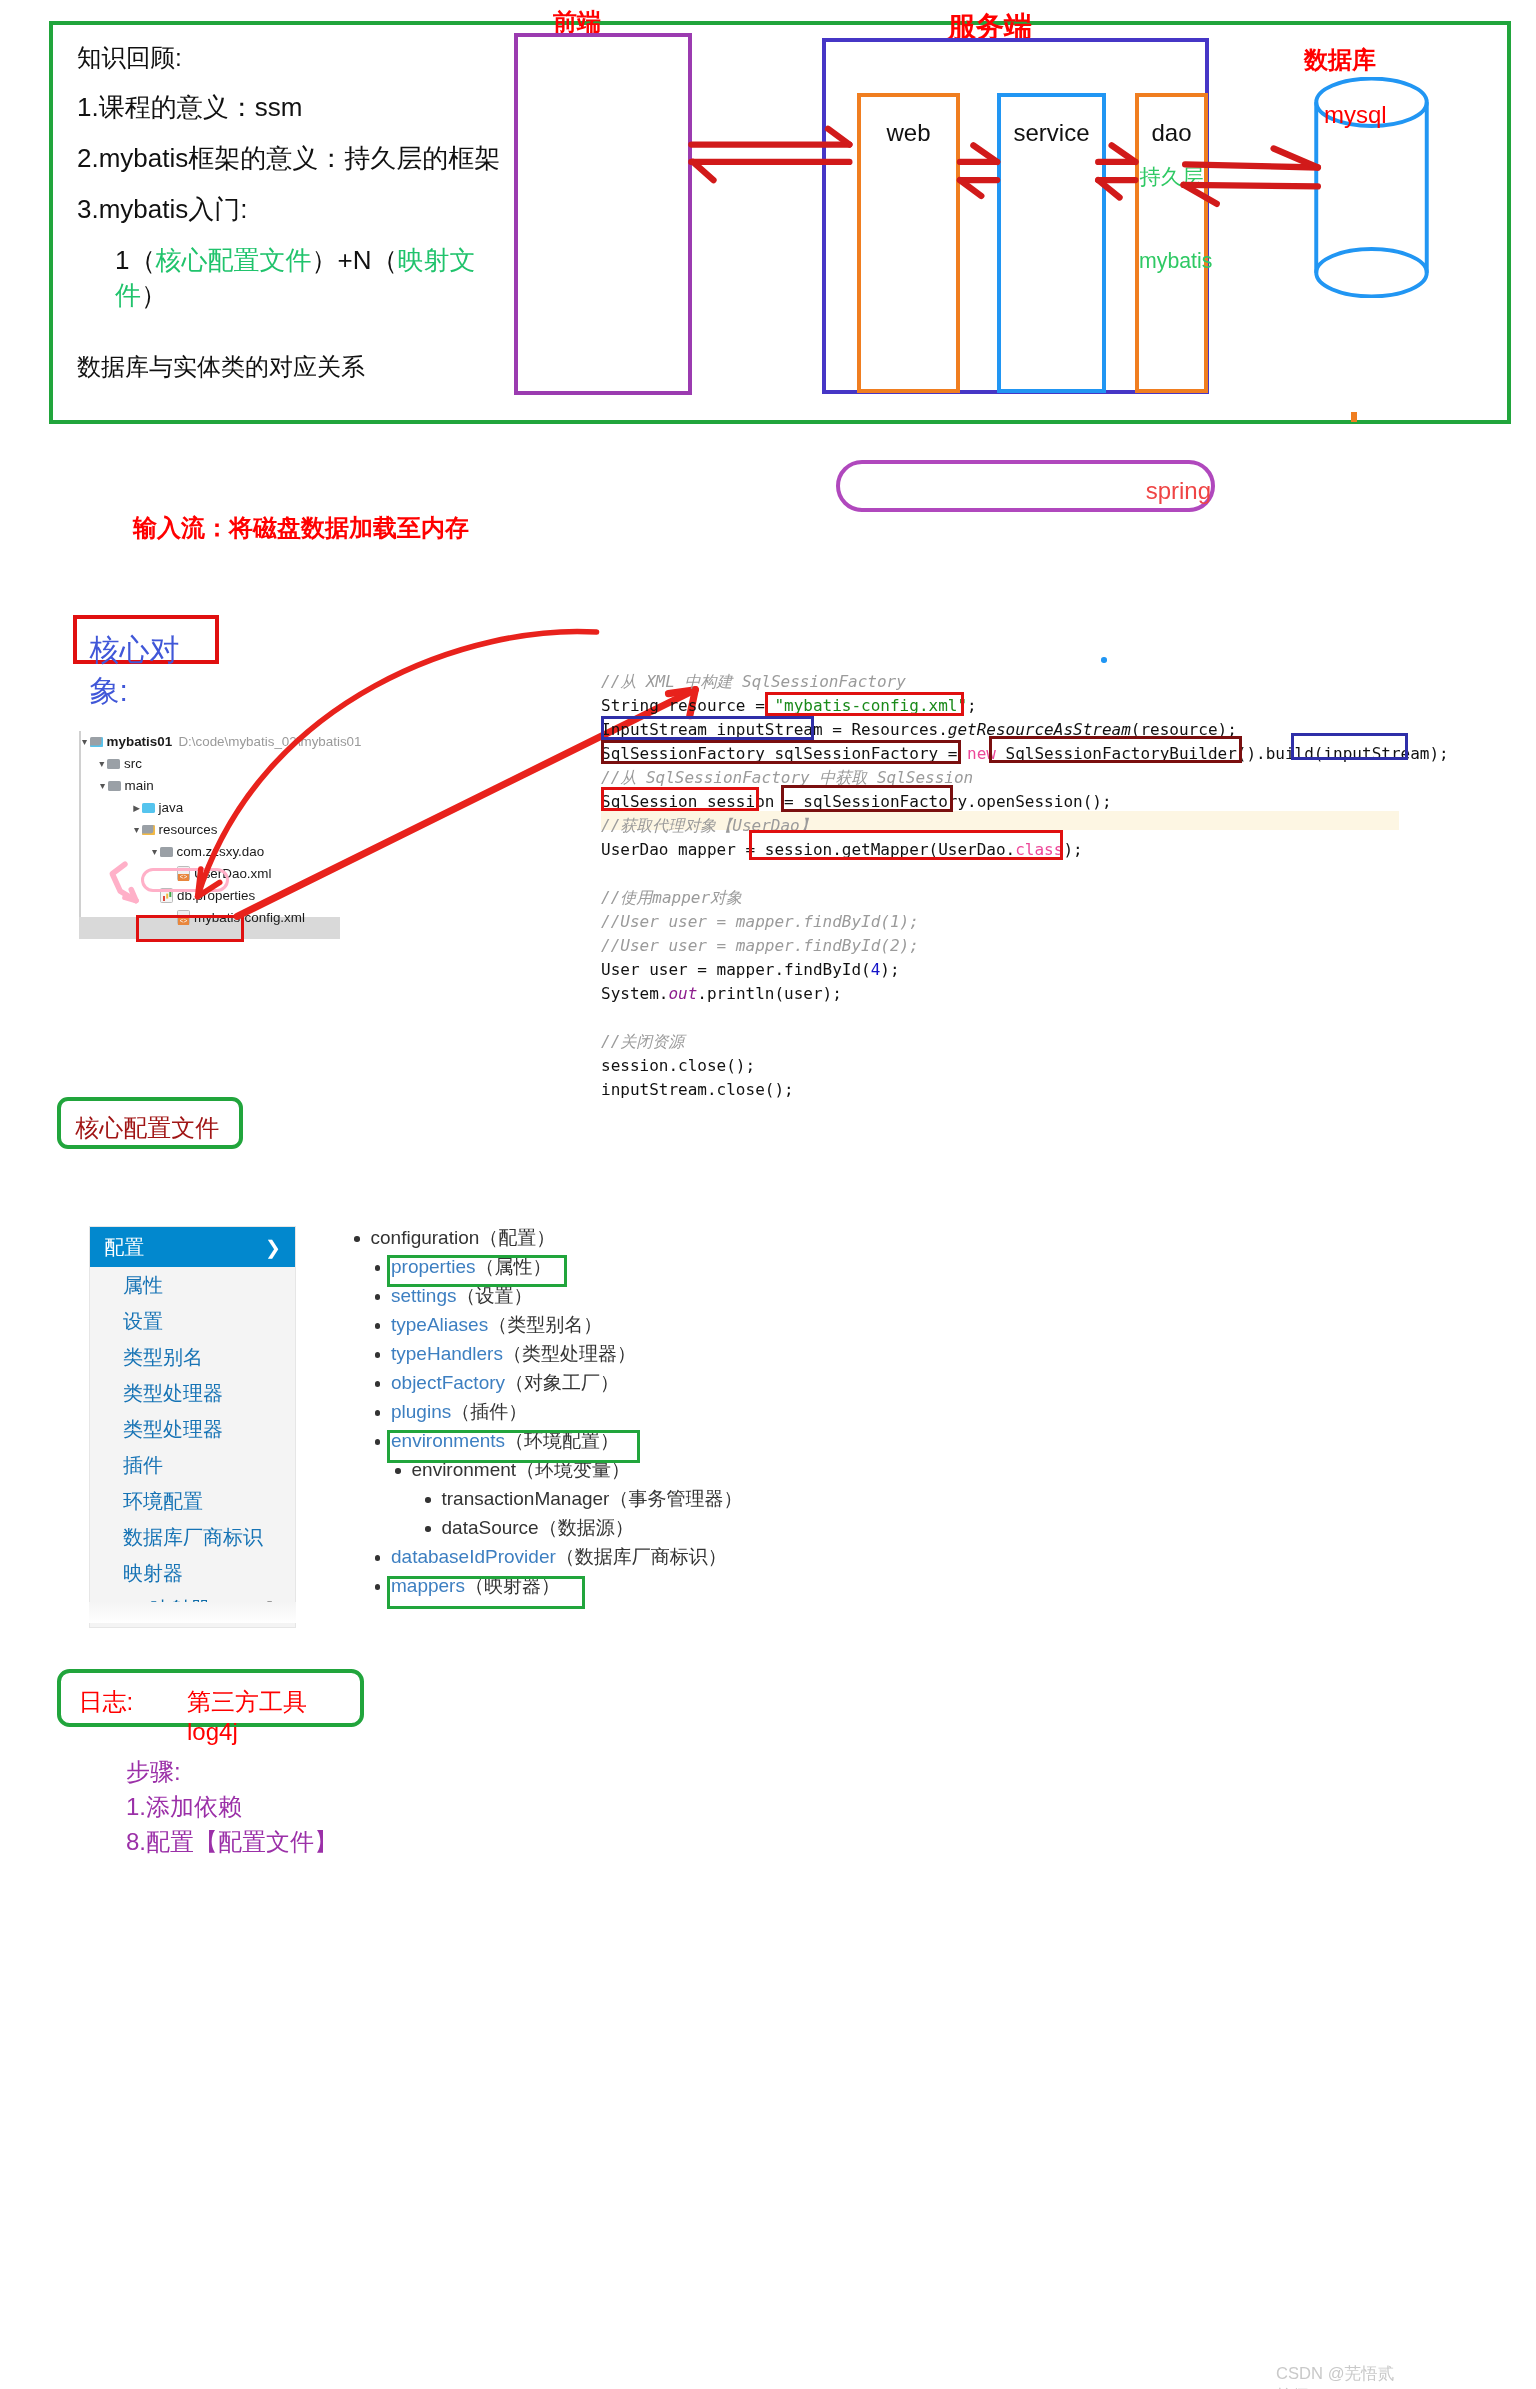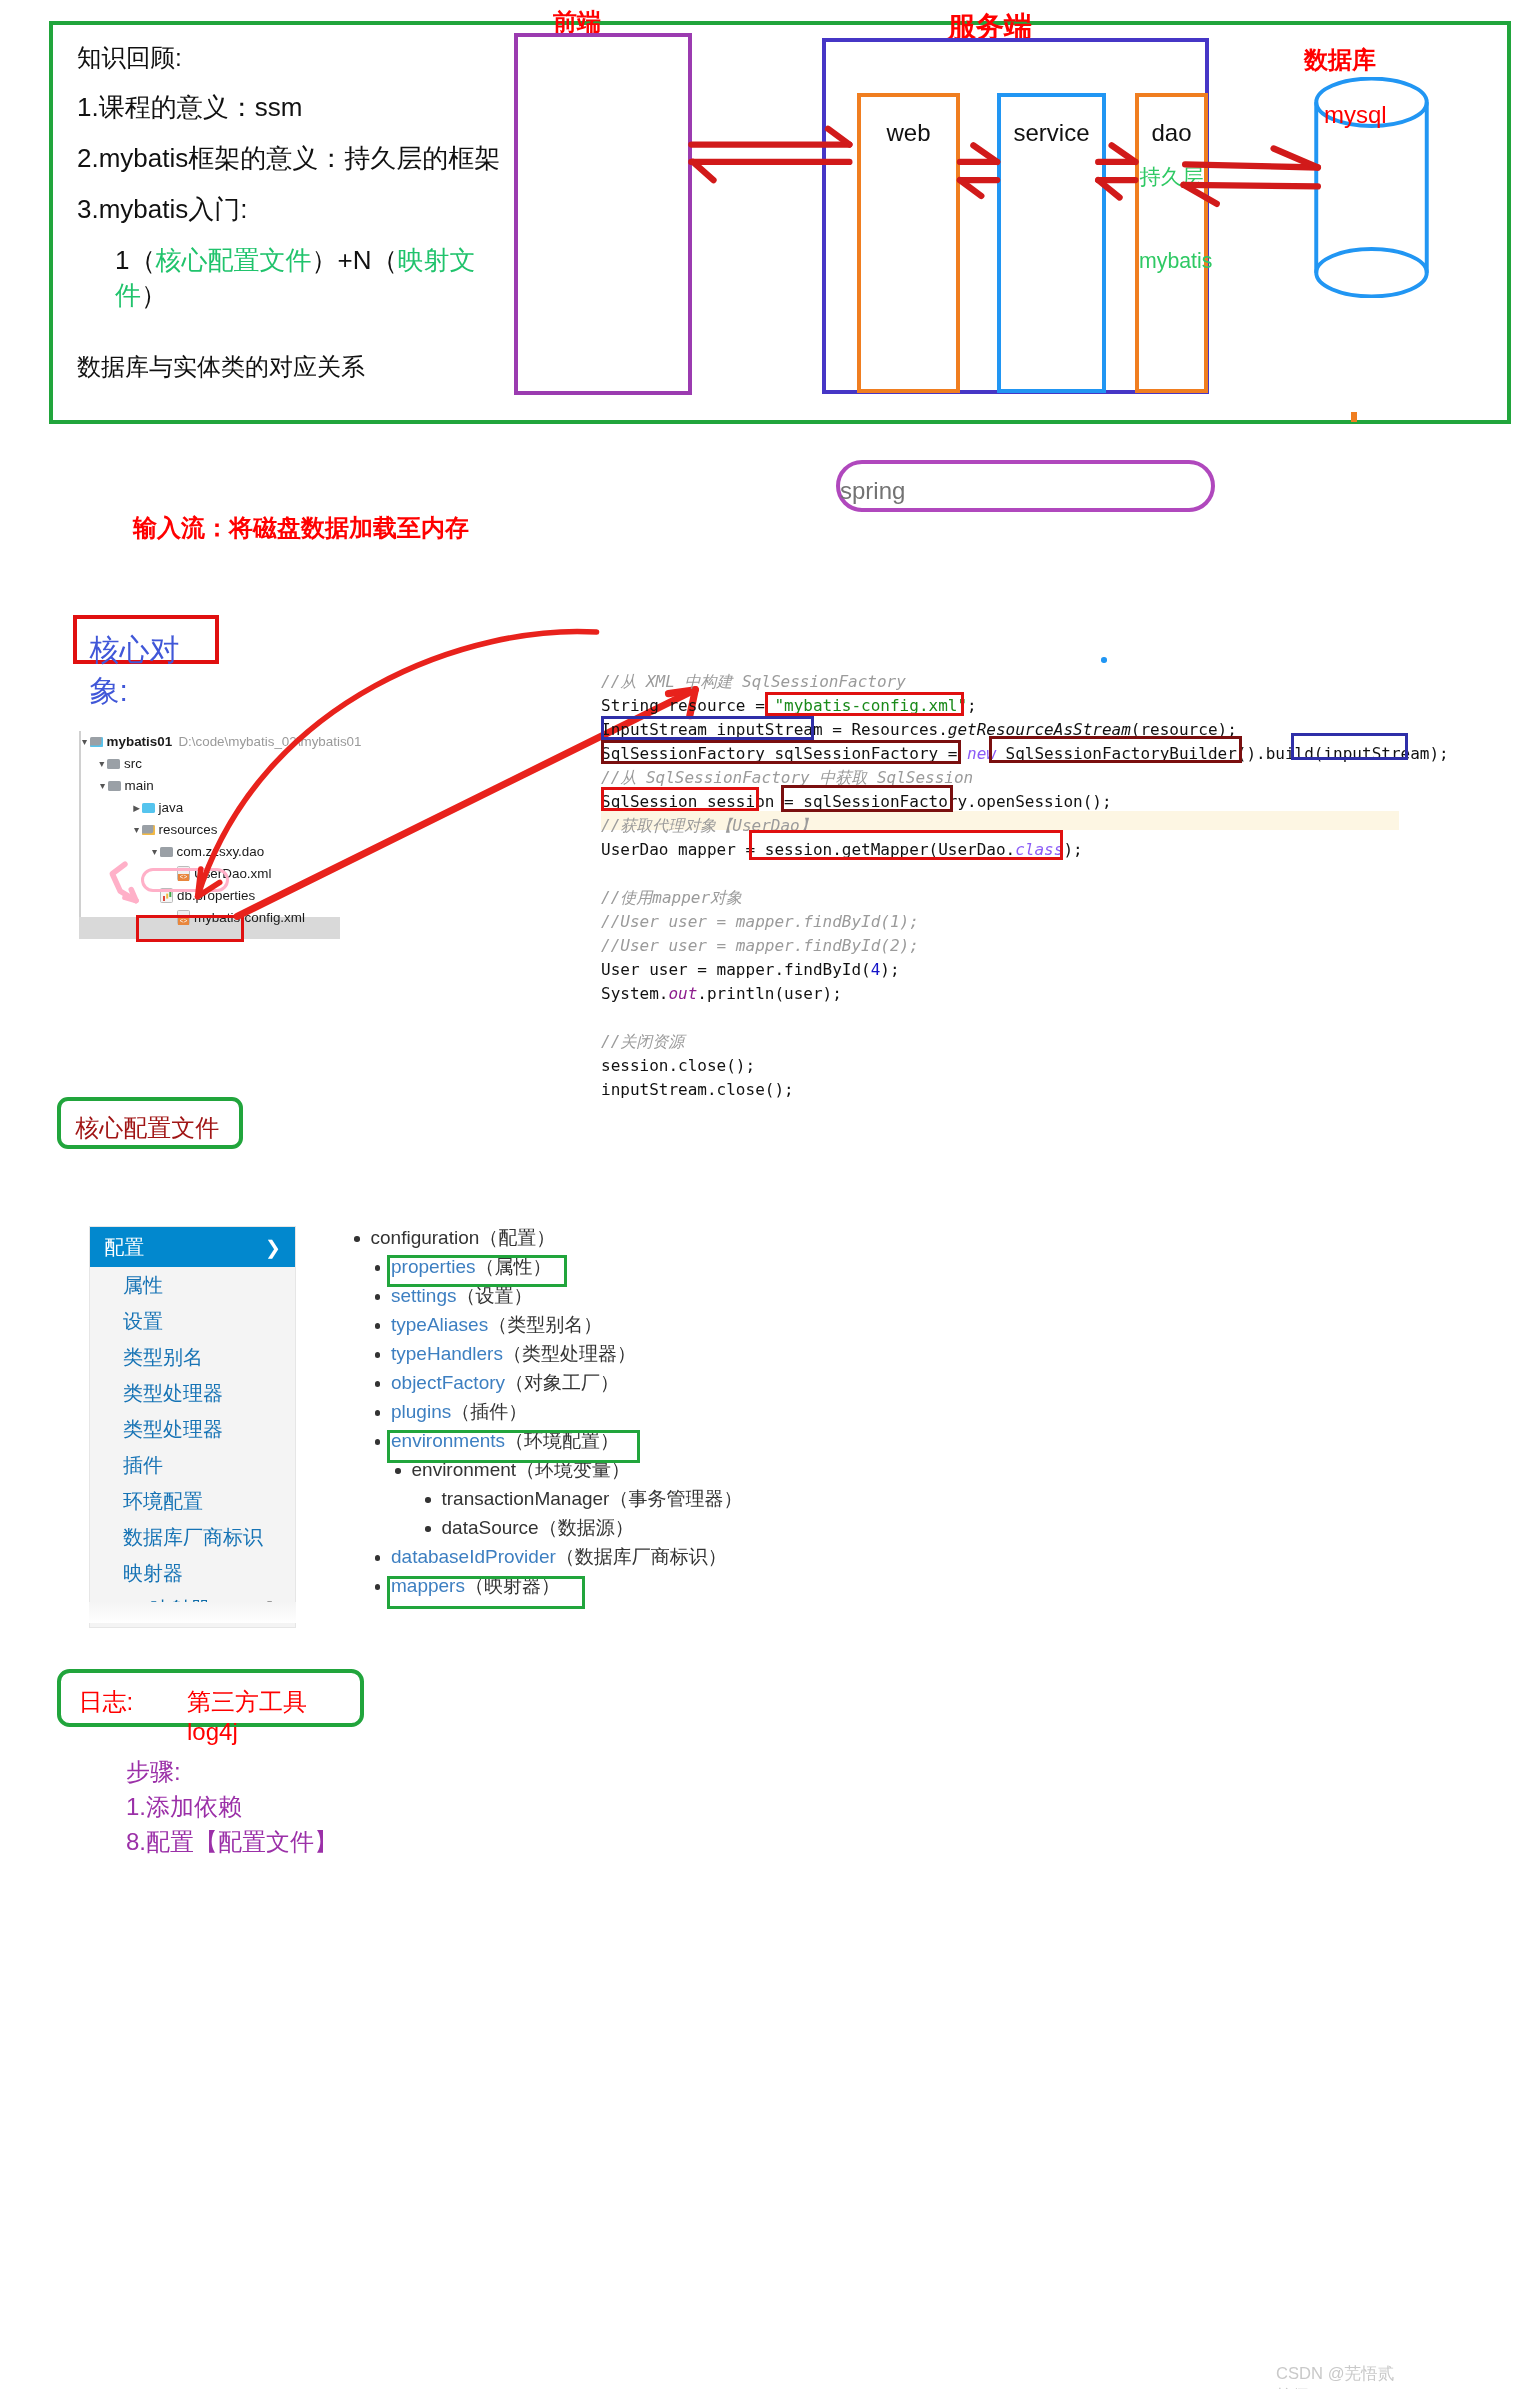--- a/index.html
+++ b/index.html
@@ -22,21 +22,21 @@
   #dao-sub1{top:65px;}
   #dao-sub2{top:152px;}
 
   #db-label{left:1304px;top:44px;color:#ff0000;font-size:24px;font-weight:600;}
   #db-cyl{left:1312px;top:77px;width:119px;height:221px;}
   #mysql-label{left:1324px;top:101px;color:#ff0000;font-size:24px;}
   #orange-dot{left:1351px;top:412px;width:6.3px;height:9.5px;background:#f07e20;}
   #blue-dot{left:1101px;top:657px;width:5.5px;height:5.5px;border-radius:50%;background:#2196f3;}
 
   #spring-box{left:836px;top:460px;width:379px;height:52px;border:4px solid #b048bd;border-radius:27px;box-sizing:border-box;}
-  #spring-label{position:absolute;left:0;right:0;top:12.6px;text-align:left;font-size:24px;color:#737373;}
+  #spring-label{position:absolute;left:0;right:0;top:12.6px;text-align:right;font-size:24px;color:#ef4444;}
 
   
   #kr-wrap{left:77px;top:41px;width:442px;}
   #kr-wrap div{color:#111;margin-bottom:16px;}
   .kr-l1{font-size:24.5px;}
   .kr-l2{font-size:26px;}
   .kr-green{color:#20c36c;}
   .kr-red{color:#ff0000;font-size:24px;}
   #kr-indent{padding-left:38px;font-size:26px;}
 
@@ -63,21 +63,21 @@
   .picon:after{content:"";position:absolute;left:1.6px;bottom:0.8px;width:2.4px;height:5.5px;background:#e0483a;box-shadow:3.2px -2.4px 0 #f4b942, 6.3px -4px 0 #46a94b;}
   .tbold{font-weight:bold;}
   .tpath{color:#9a9a9a;margin-left:6.3px;}
   #tree-sel{left:79px;top:917px;width:261px;height:22px;background:#d9d9d9;}
   #hl-userdao{left:141px;top:868px;width:88px;height:24px;border:3.2px solid #ffb0c8;border-radius:12px;box-sizing:border-box;}
   #hl-mbconfig{left:136px;top:915px;width:108px;height:27px;border:3.2px solid #e01010;box-sizing:border-box;}
 
   
   #code{left:601px;top:670px;font-family:"DejaVu Sans Mono","Liberation Mono",monospace;font-size:16px;line-height:24px;color:#111;white-space:pre;}
   .cmt{color:#9b9b9b;font-style:italic;}
-  .kw{color:#8b5cf6;font-style:italic;}
+  .kw{color:#ec4899;}
   .str{color:#1a8a1a;}
   .num{color:#1414c8;}
   .fld{color:#8d1d8d;font-style:italic;}
   .mth{font-style:italic;}
   #code-hl-row{position:absolute;left:601px;top:811px;width:798px;height:19px;background:#fdf6e3;}
 
   .bx{position:absolute;box-sizing:border-box;}
   .bx-red{border:3.2px solid #e01010;}
   .bx-blue{border:3.2px solid #2f2fa8;}
   .bx-dark{border:3.2px solid #7a0f0f;}

